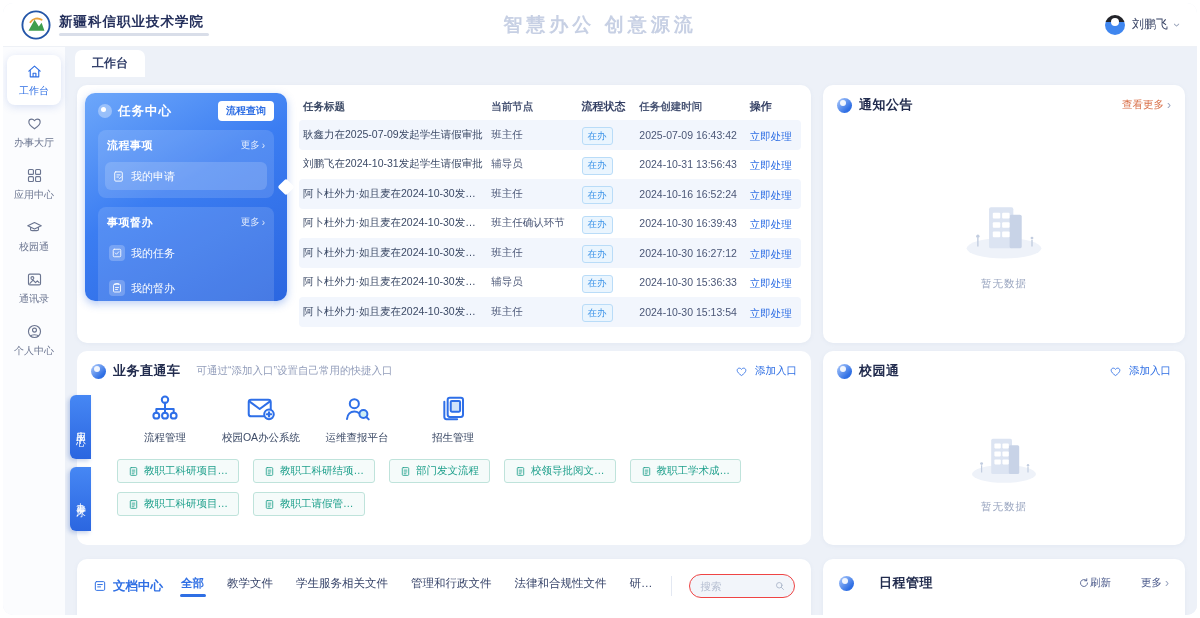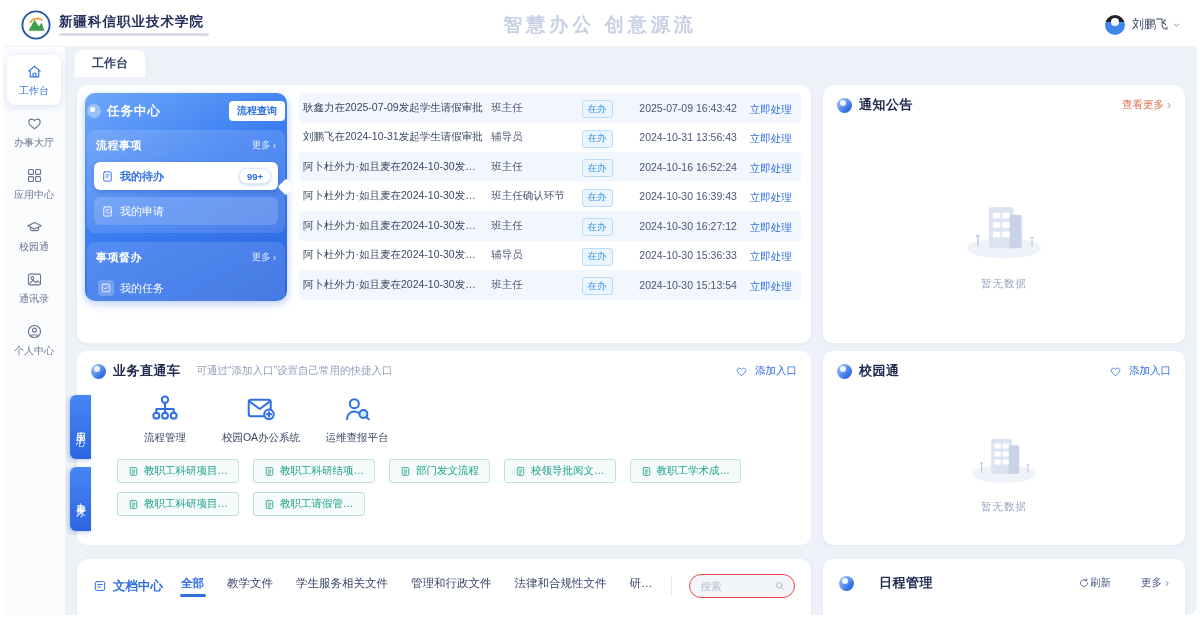--- a/index.html
+++ b/index.html
@@ -38,21 +38,21 @@
     background:linear-gradient(135deg,#a9c7fb 5%,#2f6fe4 75%);}
   .ticon::after{content:"";position:absolute;left:2.5px;top:2.5px;width:6px;height:6px;border-radius:50%;
     background:rgba(255,255,255,.9);}
   .card-title{font-size:13px;font-weight:700;color:#222c4e;letter-spacing:.5px;}
   .head-more{margin-left:auto;display:flex;align-items:center;gap:3px;font-size:10.5px;cursor:pointer;}
   .more-orange{color:#d9714a;}
   .more-blue{color:#2f6fe4;}
   .more-chev{color:#9aa6c0;font-size:12px;}
   
   #task-card{left:12px;top:38px;width:734px;height:258px;}
-  .blue-panel{position:absolute;left:8px;top:8px;width:202px;height:208px;border-radius:10px;padding:8px 2px;
+  .blue-panel{position:absolute;left:8px;top:8px;width:202px;height:208px;border-radius:10px;padding:8px 13px;
     background:linear-gradient(150deg,#6da7fa 0%,#3b7df2 45%,#2b66e0 100%);box-shadow:0 3px 8px rgba(43,102,224,.35);}
   .bp-head{display:flex;align-items:center;}
   .bp-ticon{width:14px;height:14px;border-radius:50%;background:rgba(255,255,255,.35);margin-right:6px;position:relative;}
   .bp-ticon::after{content:"";position:absolute;left:3px;top:3px;width:5px;height:5px;border-radius:50%;background:#fff;}
   .bp-title{color:#fff;font-weight:700;font-size:12.5px;letter-spacing:1px;}
   .bp-query{margin-left:auto;background:#fff;color:#2f6fe4;font-size:10px;font-weight:700;
     padding:3px 8px;border-radius:4px;cursor:pointer;text-align:right;}
   .bp-group{margin-top:9px;background:rgba(255,255,255,.13);border-radius:8px;padding:7px 7px 8px;}
   .bpg-head{display:flex;align-items:center;padding:1px 2px 2px;}
   .bpg-title{color:#fff;font-size:11px;font-weight:700;letter-spacing:.5px;}
@@ -206,28 +206,20 @@
           <span class="bp-ticon"></span>
           <span class="bp-title">任务中心</span>
           <span class="bp-query">流程查询</span>
         </div>
         <div class="bp-group">
           <div class="bpg-head">
             <span class="bpg-title">流程事项</span>
             <span class="bpg-more">更多</span>
             <span class="bpg-chev">›</span>
           </div>
-          <div class="bp-item active">
-            <svg viewBox="0 0 24 24">
-                <rect x="5" y="3.5" width="14" height="17" rx="2"></rect>
-                <path d="M9 9 h6 M9 13 h4"></path>
-              </svg>
-            <span>我的待办</span>
-            <span class="badge">99+</span>
-          </div>
           <div class="bp-item">
             <svg viewBox="0 0 24 24">
                 <rect x="5" y="3.5" width="14" height="17" rx="2"></rect>
                 <path d="M9 9 h6 M9 13 h3 M13.5 16.5 l4-4"></path>
               </svg>
             <span>我的申请</span>
           </div>
         </div>
         <div class="bp-group">
           <div class="bpg-head">
@@ -247,20 +239,27 @@
                 <rect x="5" y="4.5" width="14" height="15.5" rx="2"></rect>
                 <path d="M9 4.5 v-1.5 h6 v1.5 M9 11 h6 M9 15 h4"></path>
               </svg>
             <span>我的督办</span>
           </div>
         </div>
         <div class="pointer"></div>
       </div>
 
       <div class="task-table">
+        <div class="t-head">
+          <div class="c title">任务标题</div>
+          <div class="c node">当前节点</div>
+          <div class="c status" style="font-size:11px;font-weight:700;color:#333f63;">流程状态</div>
+          <div class="c time">任务创建时间</div>
+          <div class="c action" style="font-size:11px;font-weight:700;color:#333f63;">操作</div>
+        </div>
         <div>
   <div class="t-row">
     <div class="c title">耿鑫力在2025-07-09发起学生请假审批</div>
     <div class="c node">班主任</div>
     <div class="c status"><span class="pill">在办</span></div>
     <div class="c time">2025-07-09 16:43:42</div>
     <div class="c action"><span class="link">立即处理</span></div>
   </div>
 
   <div class="t-row">
@@ -383,20 +382,28 @@
         </div>
         <div class="app-item">
           <svg viewBox="0 0 24 24">
               <circle cx="10" cy="8" r="3.4"></circle>
               <path d="M4.5 19.5 c.3-3.6 2.6-5.6 5.5-5.6 1.3 0 2.5.4 3.4 1.1"></path>
               <circle cx="16.8" cy="15.8" r="3" fill="#cdeef5"></circle>
               <path d="M19 18 l1.8 1.8"></path>
             </svg>
           <span class="app-label">运维查报平台</span>
         </div>
+        <div class="app-item">
+          <svg viewBox="0 0 24 24">
+              <path d="M5.5 6.5 v11.5 c0 .9.7 1.6 1.6 1.6 h8"></path>
+              <rect x="8" y="3.5" width="11.5" height="14.5" rx="1.6"></rect>
+              <rect x="10.3" y="6" width="7" height="8" rx=".8" fill="#cfe3fb"></rect>
+            </svg>
+          <span class="app-label">招生管理</span>
+        </div>
       </div>
       <div class="quick">
   <span class="qbtn">
     <svg viewBox="0 0 24 24">
               <rect x="5" y="3.5" width="14" height="17" rx="2"></rect>
               <path d="M9 9 h6 M9 13 h6 M9 17 h4"></path>
             </svg>
     <span>教职工科研项目…</span>
   </span>
 

